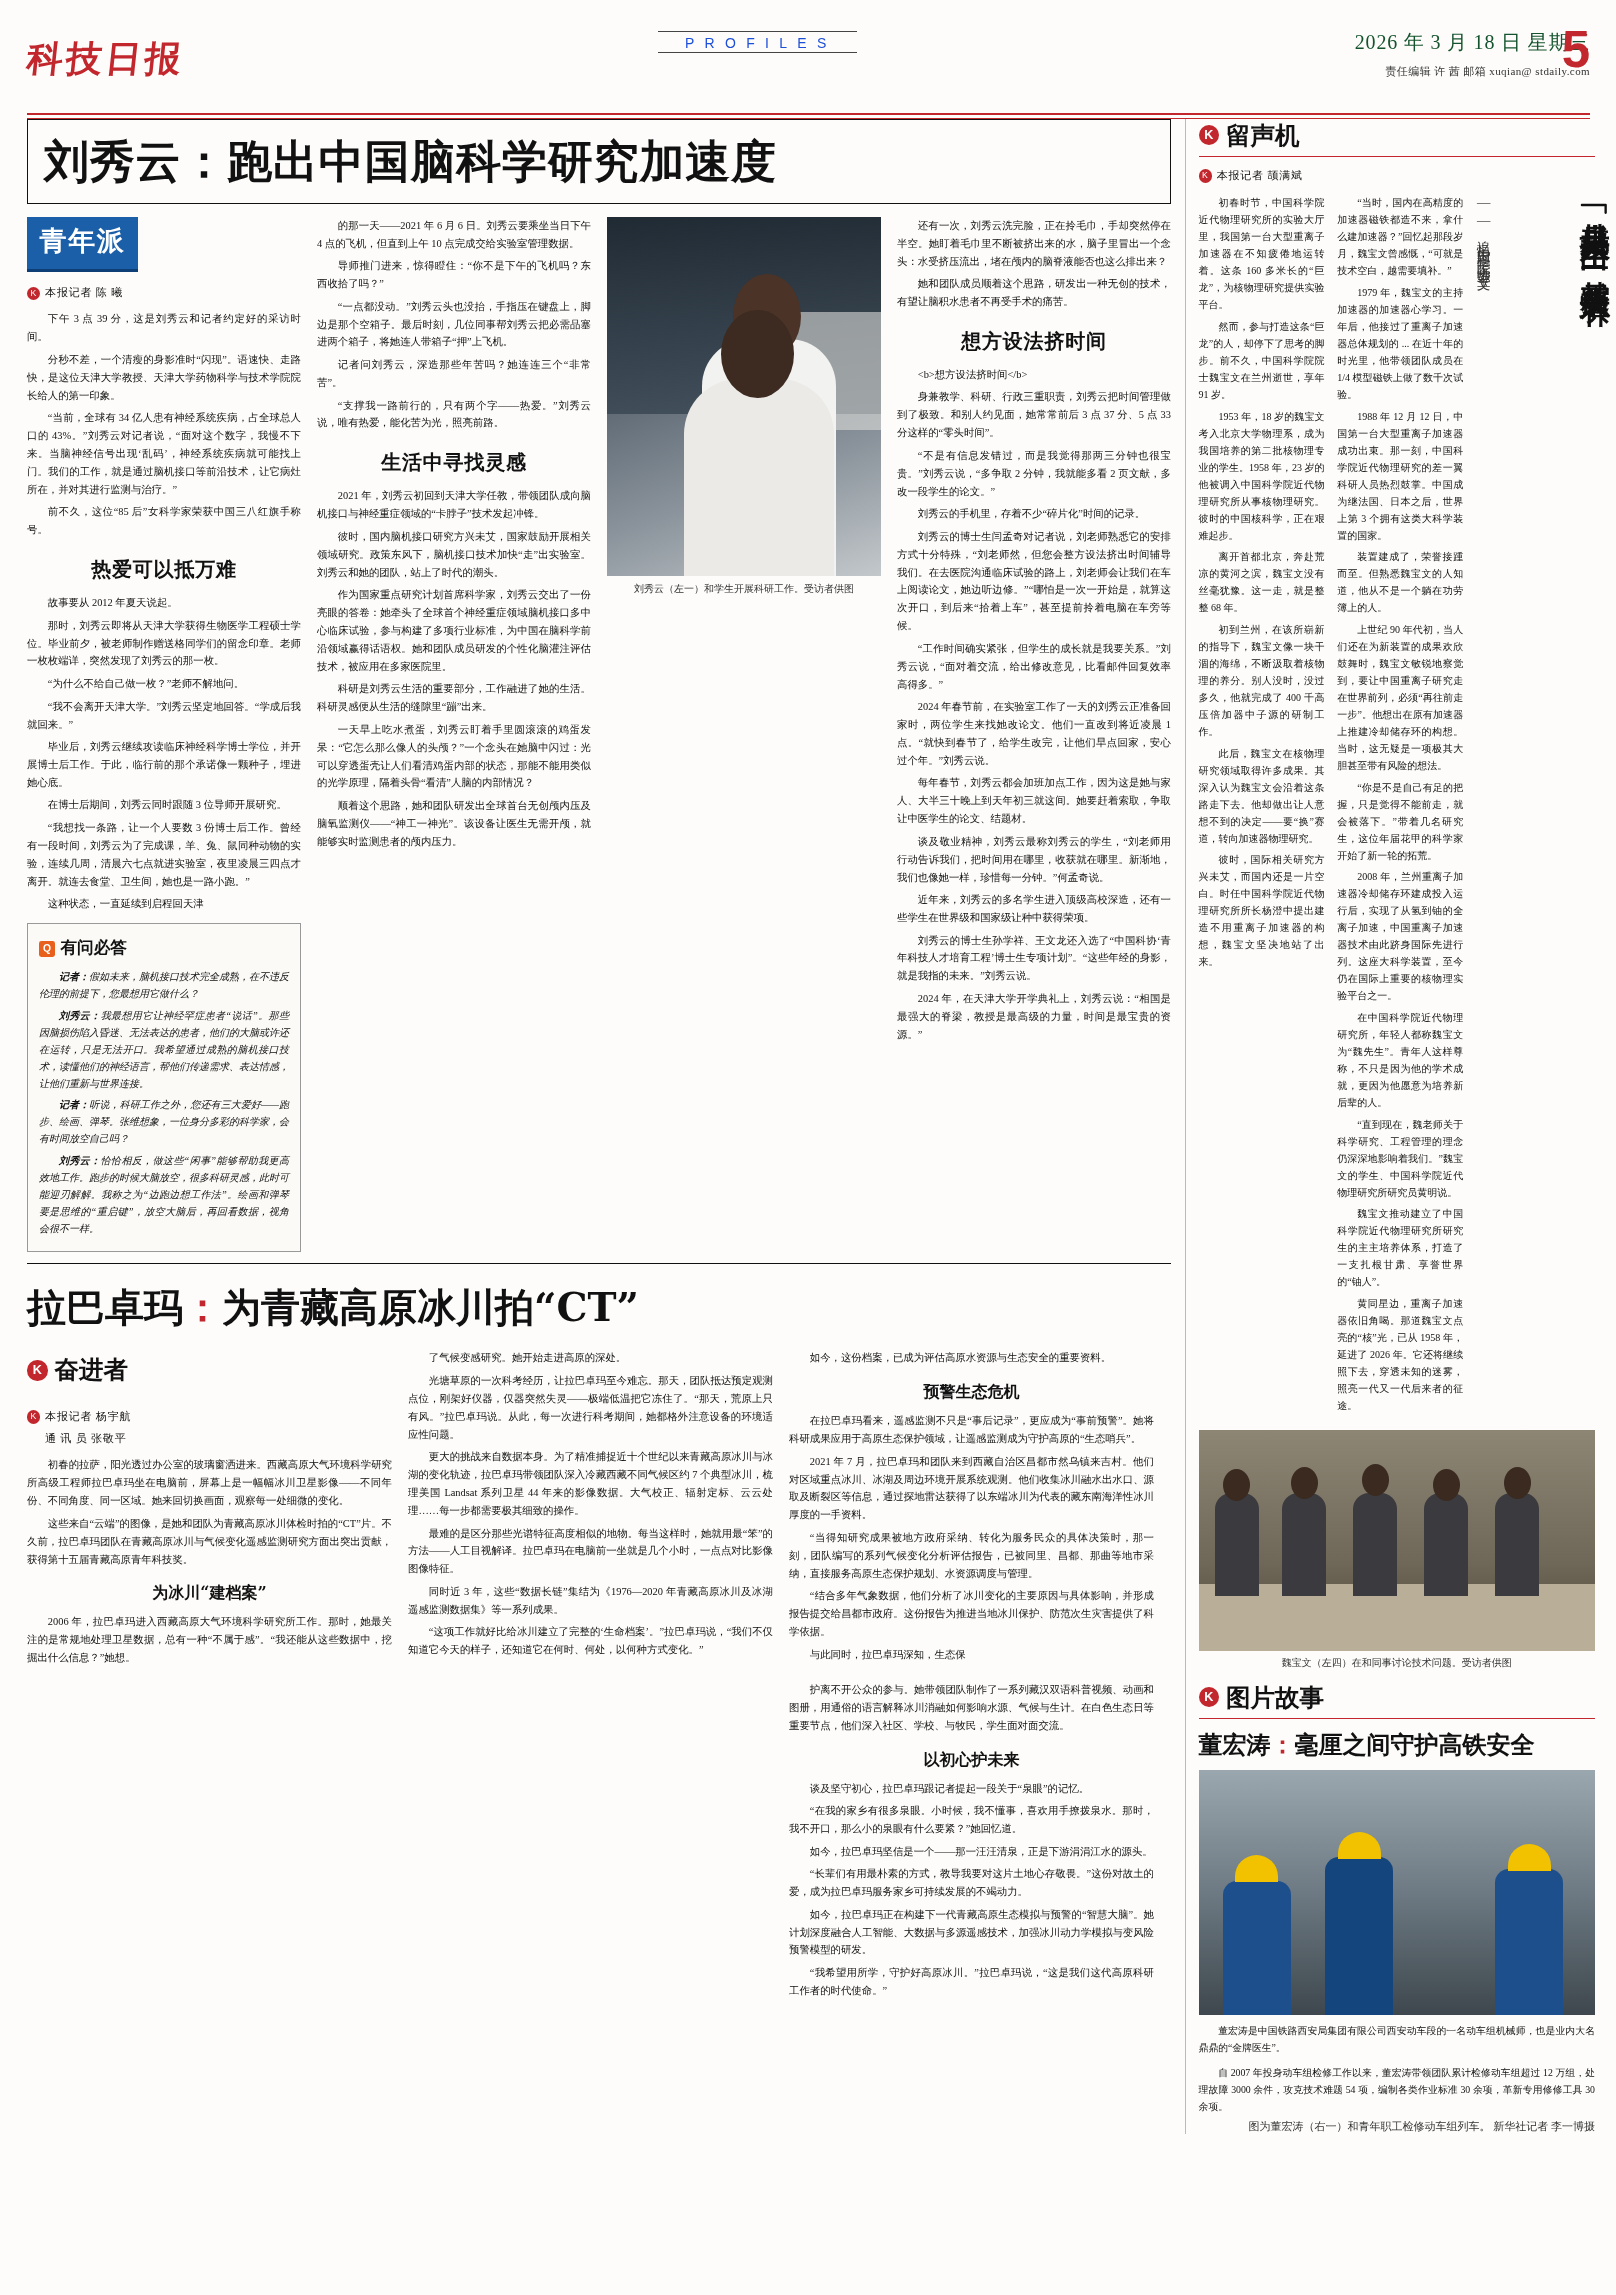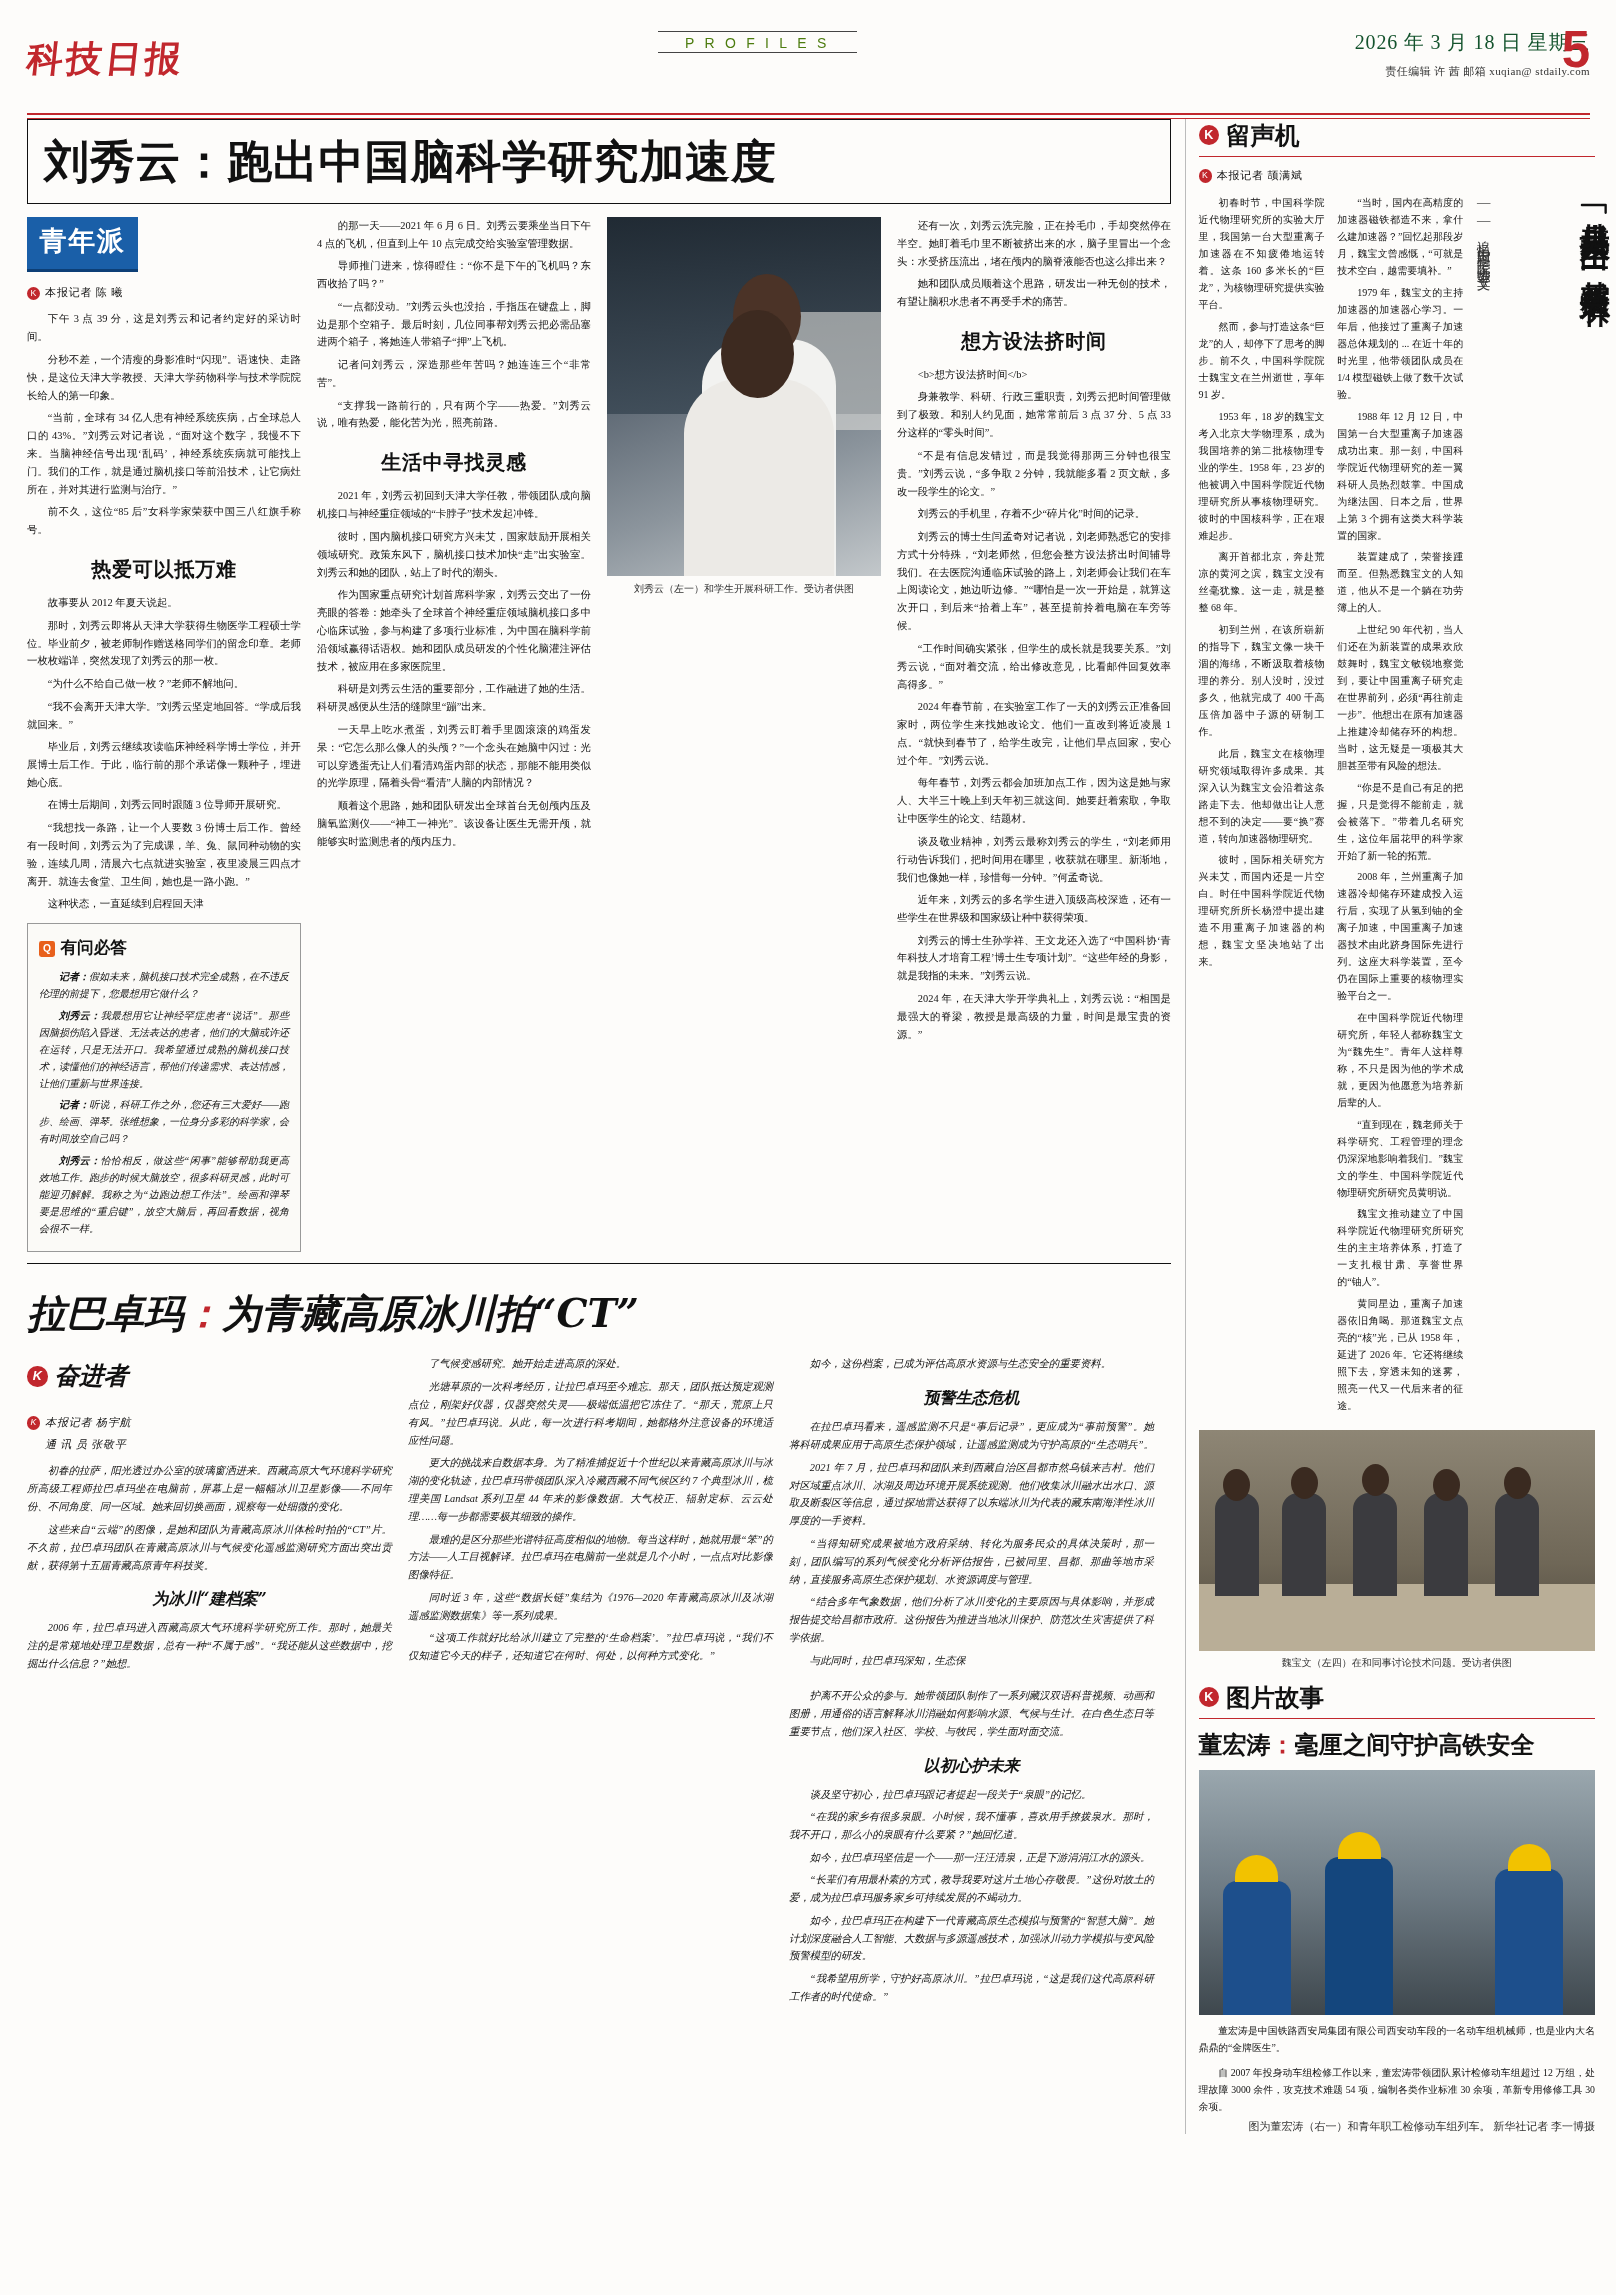--- a/index.html
+++ b/index.html
@@ -20,21 +20,21 @@
     font-family:"DejaVu Serif", serif;
     font-size:36px; font-weight:bold; color:#c1272d; letter-spacing:3.2px;
     transform:skewX(-6deg); display:inline-block;
   }
   .mast-center { text-align:center; flex:1; padding-top:4.7px; }
   .mast-center .title {
     font-size:44px; font-weight:bold; letter-spacing:20.5px; color:#2b2b2b;
     font-family:"DejaVu Serif", serif;
   }
   .mast-center .sub {
-    margin-top:6.3px; font-size:14px; letter-spacing:10.3px; color:#4d7c0f;
+    margin-top:6.3px; font-size:14px; letter-spacing:10.3px; color:#1d4ed8;
     font-family:"Liberation Sans", sans-serif;
     border-top:1.6px solid #444; border-bottom:1.6px solid #444;
     display:inline-block; padding:2.4px 20.5px 1.6px 27px;
   }
   .mast-right { width:339px; text-align:right; padding-top:8px; position:relative; }
   .mast-right .dateline { font-size:20px; color:#14532d; letter-spacing:0.8px; }
   .mast-right .editline { font-size:11px; color:#333; margin-top:8px; letter-spacing:0.4px; }
   .mast-right .pagenum {
     position:absolute; right:0; top:3.2px;
     font-size:51px; font-weight:bold; color:#c1272d;
@@ -140,21 +140,21 @@
   .storyhead .colon { color:#c1272d; }
 
   .rphoto2 { width:100%; height:245px; margin-top:9.5px; position:relative; overflow:hidden;
     background:linear-gradient(180deg,#9aa7ae 0%,#6d7a83 50%,#3e474d 100%); }
   .rphoto2 .helmet { position:absolute; width:43px; height:27px; background:#f2c200; border-radius:22px 22px 0 0; }
   .rphoto2 .worker { position:absolute; bottom:0; width:68px; height:134px; background:#1d4f8c; border-radius:14px 14px 0 0; }
   .rnote { font-size:9.8px; line-height:1.72; text-align:justify; margin-top:8px; text-indent:2em; }
   .rcredit { font-size:11px; text-align:right; color:#333; margin-top:3.2px; }
 
   
-  .bottom-wrap { margin-top:11px; border-top:1.6px solid #111; padding-top:23px;font-style:italic; }
+  .bottom-wrap { margin-top:11px; border-top:1.6px solid #111; padding-top:17px; }
   .cols3 { display:flex; gap:16px; margin-top:9.5px; }
   .col3 { width:365px; font-size:10.4px; line-height:1.72; text-align:justify; }
   .col3 p { margin:0 0 4.7px 0; text-indent:2em; }
   .mini-head { font-size:16px; font-weight:bold; text-align:center; margin:11px 0 6.3px 0;
     font-family:"DejaVu Serif", serif; }
 </style>
 </head>
 <body>
 
 <div class="page">

